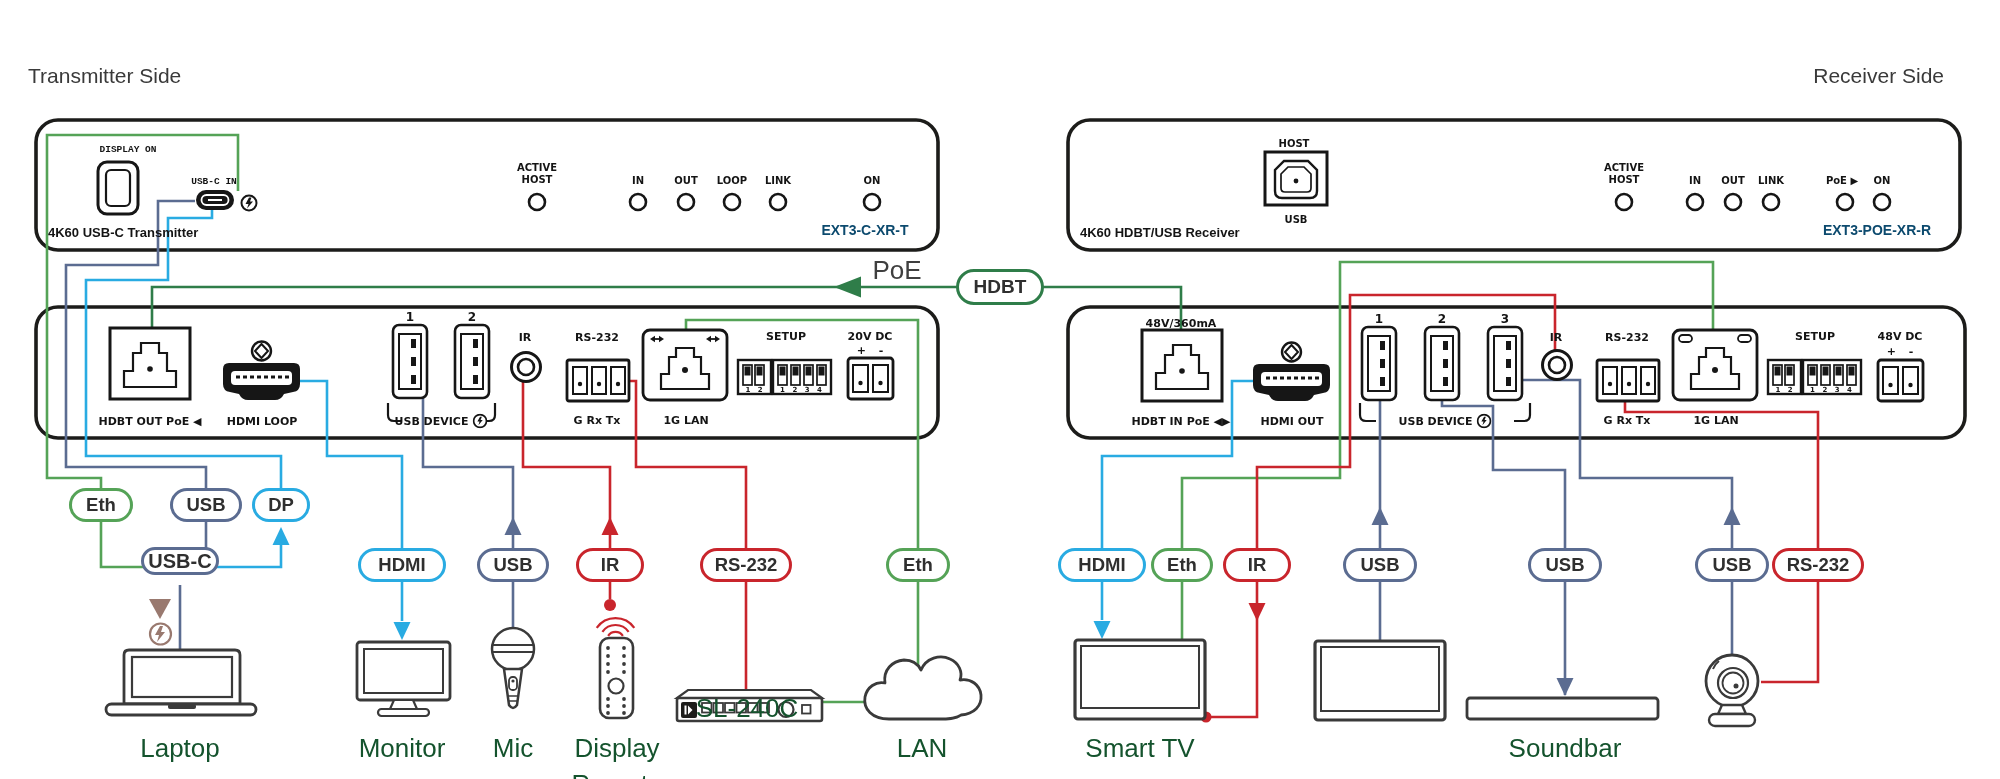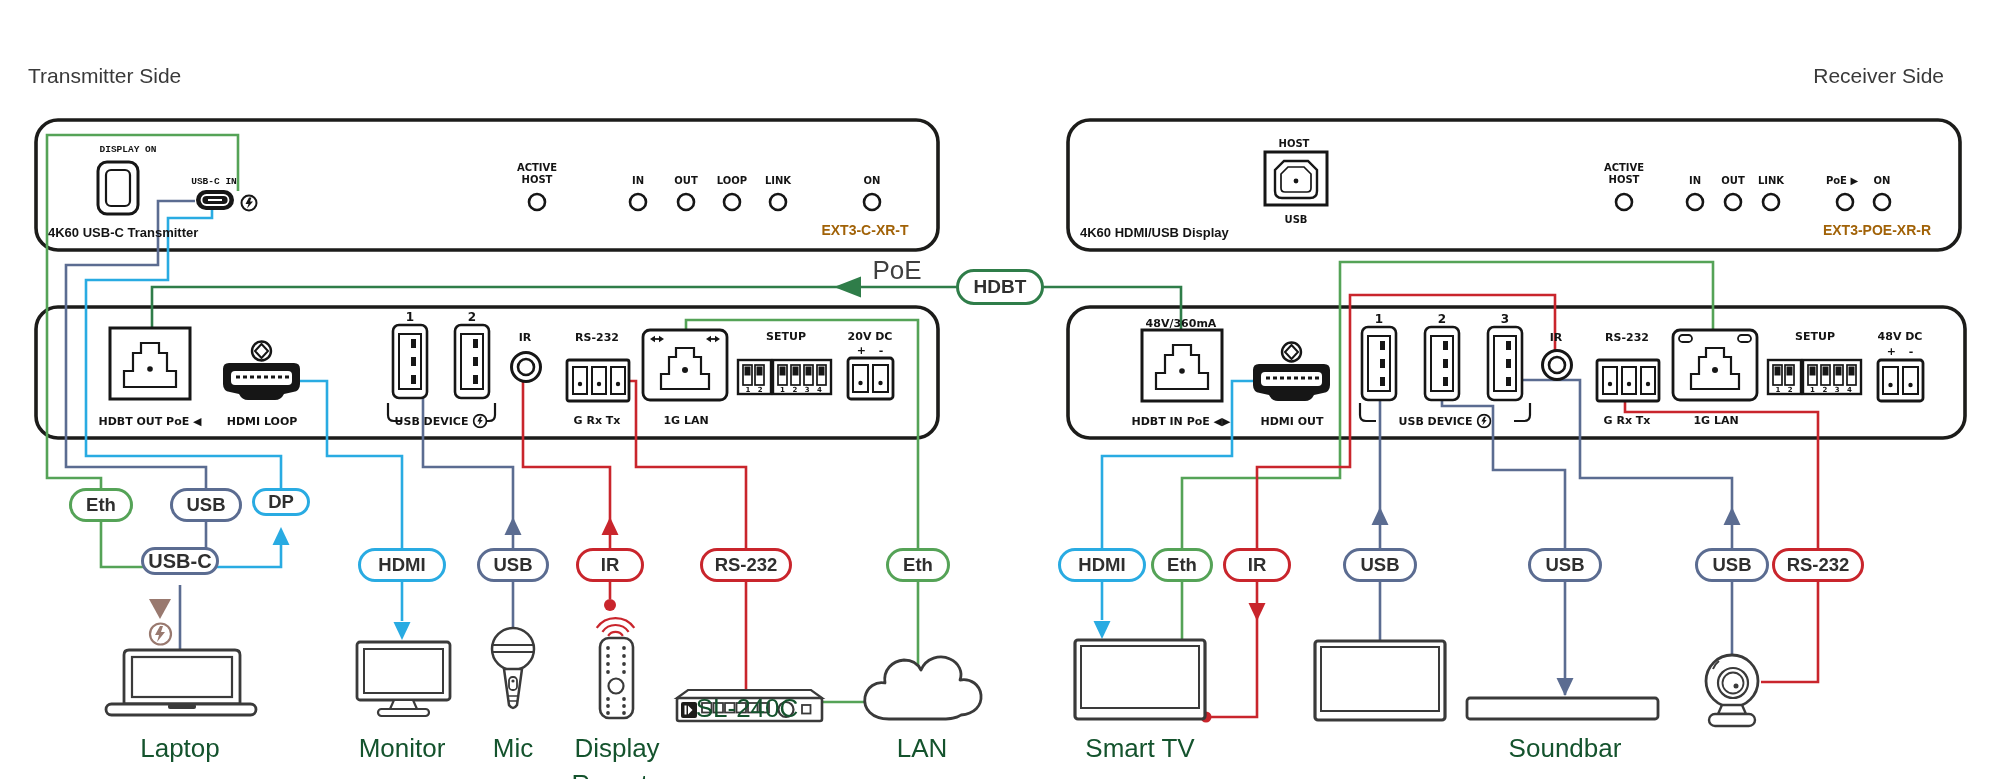--- a/index.html
+++ b/index.html
@@ -11,21 +11,21 @@
        color:#141414;white-space:nowrap;z-index:3;}
   .s9{font-size:9.5px;font-weight:bold;font-family:Liberation Mono, monospace;}
   .s10{font-size:10px;font-weight:bold;text-align:center;}
   .s11{font-size:11px;font-weight:bold;}
   .s12{font-size:12px;font-weight:bold;}
   .s7{font-size:7px;font-weight:bold;word-spacing:5px;}
   .ah{font-size:10px;font-weight:bold;white-space:normal;width:58px;text-align:center;line-height:12px;}
   .tl{position:absolute;font-family:"Liberation Sans",sans-serif;font-size:13px;font-weight:bold;
       color:#141414;white-space:nowrap;z-index:3;}
   .model{position:absolute;transform:translate(-50%,-50%);font-family:"Liberation Sans",sans-serif;
-         font-size:14px;font-weight:bold;color:#a16207;white-space:nowrap;z-index:3;}
+         font-size:14px;font-weight:bold;color:#0c4a6e;white-space:nowrap;z-index:3;}
   .poe{position:absolute;transform:translate(-50%,-50%);font-size:26px;color:#3f3f3f;z-index:3;}
   .pill{position:absolute;display:flex;align-items:center;justify-content:center;background:#fff;
         border:3px solid #888;border-radius:20px;font-weight:bold;font-size:18.5px;color:#2f2f2f;
         z-index:3;box-sizing:border-box;}
   .pc-green{border-color:#55a357;} .pc-navy{border-color:#5b6c91;}
   .pc-cyan{border-color:#29abe2;}  .pc-red{border-color:#c9252c;}
   .pc-dgreen{border-color:#2f7d49;}
   .devlab{position:absolute;transform:translateX(-50%);font-size:26px;color:#14532d;
           text-align:center;line-height:36px;white-space:nowrap;z-index:3;}
   .wrap{white-space:normal;}
@@ -391,21 +391,21 @@
 <div class="model" style="left:865px;top:190px">EXT3-C-XR-T</div>
 <div class="lab ah" style="left:537px;top:134px">ACTIVE HOST</div>
 <div class="lab s10" style="left:638px;top:140px">IN</div>
 <div class="lab s10" style="left:686px;top:140px">OUT</div>
 <div class="lab s10" style="left:732px;top:140px">LOOP</div>
 <div class="lab s10" style="left:778px;top:140px">LINK</div>
 <div class="lab s10" style="left:872px;top:140px">ON</div>
 
 <div class="lab s10" style="left:1294px;top:103px">HOST</div>
 <div class="lab s10" style="left:1296px;top:179px">USB</div>
-<div class="tl" style="left:1080px;top:185px">4K60 HDMI/USB Display</div>
+<div class="tl" style="left:1080px;top:185px">4K60 HDBT/USB Receiver</div>
 <div class="model" style="left:1877px;top:190px">EXT3-POE-XR-R</div>
 <div class="lab ah" style="left:1624px;top:134px">ACTIVE HOST</div>
 <div class="lab s10" style="left:1695px;top:140px">IN</div>
 <div class="lab s10" style="left:1733px;top:140px">OUT</div>
 <div class="lab s10" style="left:1771px;top:140px">LINK</div>
 <div class="lab s10" style="left:1842px;top:140px">PoE ▶</div>
 <div class="lab s10" style="left:1882px;top:140px">ON</div>
 
 <div class="poe" style="left:897px;top:230px">PoE</div>
 <div class="pill pc-dgreen" style="left:956px;top:229px;width:88px;height:36px;font-size:19px">HDBT</div>
@@ -449,21 +449,21 @@
 <div class="lab s11" style="left:1627px;top:380px">G Rx Tx</div>
 <div class="lab s11" style="left:1716px;top:380px">1G LAN</div>
 <div class="lab s11" style="left:1815px;top:296px">SETUP</div>
 <div class="lab s7" style="left:1784px;top:350px">1 2</div>
 <div class="lab s7" style="left:1831px;top:350px">1 2 3 4</div>
 <div class="lab s11" style="left:1900px;top:296px">48V DC</div>
 <div class="lab s11" style="left:1900px;top:311px;word-spacing:9px">+ -</div>
 
 <div class="pill pc-green" style="left:69px;top:448px;width:64px;height:34px">Eth</div>
 <div class="pill pc-navy" style="left:170px;top:448px;width:72px;height:34px">USB</div>
-<div class="pill pc-cyan" style="left:252px;top:448px;width:58px;height:28px">DP</div>
+<div class="pill pc-cyan" style="left:252px;top:448px;width:58px;height:34px">DP</div>
 <div class="pill pc-navy" style="left:141px;top:507px;width:78px;height:28px;font-size:20px;border-width:3.5px">USB-C</div>
 <div class="pill pc-cyan" style="left:358px;top:508px;width:88px;height:34px">HDMI</div>
 <div class="pill pc-navy" style="left:477px;top:508px;width:72px;height:34px">USB</div>
 <div class="pill pc-red" style="left:576px;top:508px;width:68px;height:34px">IR</div>
 <div class="pill pc-red" style="left:700px;top:508px;width:92px;height:34px">RS-232</div>
 <div class="pill pc-green" style="left:886px;top:508px;width:64px;height:34px">Eth</div>
 <div class="pill pc-cyan" style="left:1058px;top:508px;width:88px;height:34px">HDMI</div>
 <div class="pill pc-green" style="left:1151px;top:508px;width:62px;height:34px">Eth</div>
 <div class="pill pc-red" style="left:1223px;top:508px;width:68px;height:34px">IR</div>
 <div class="pill pc-navy" style="left:1343px;top:508px;width:74px;height:34px">USB</div>

